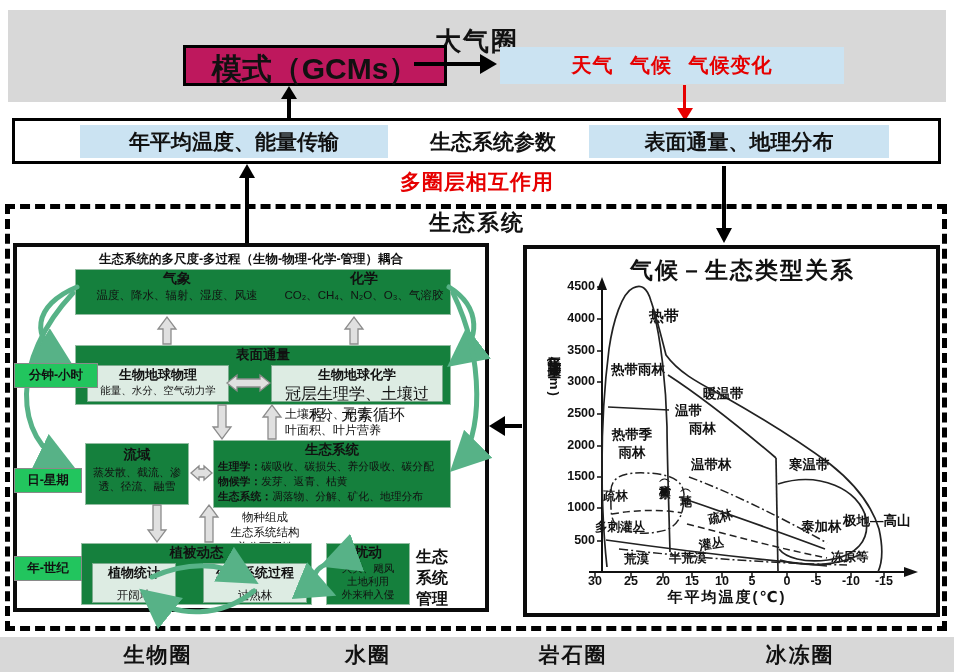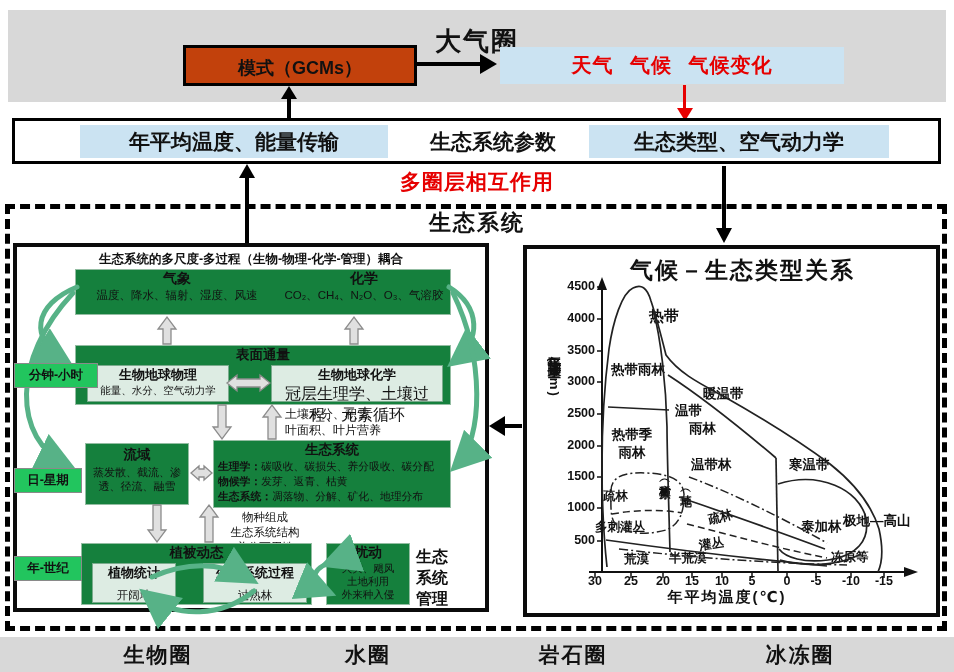--- a/index.html
+++ b/index.html
@@ -3,22 +3,22 @@
 <meta charset="utf-8">
 <style>
   html,body{margin:0;padding:0;background:#fff;}
   #app{position:relative;width:954px;height:672px;background:#fff;overflow:hidden;
        font-family:"Liberation Sans","DejaVu Sans",sans-serif;color:#111;}
   .abs{position:absolute;}
   .band{background:#d8d8d8;}
   .ctr{text-align:center;}
   
   .atmo-title{left:0;right:0;top:14px;font-size:26px;font-weight:600;letter-spacing:2px;}
-  .gcm-box{left:183px;top:45px;width:234px;height:41px;background:#c2410c;border:3.5px solid #000;
-           font-size:18px;font-weight:bold;line-height:41px;box-sizing:border-box;}
+  .gcm-box{left:183px;top:45px;width:264px;height:41px;background:#be185d;border:3.5px solid #000;
+           font-size:30px;font-weight:bold;line-height:41px;box-sizing:border-box;}
   .weather-box{left:500px;top:47px;width:344px;height:37px;background:#cbe3f2;color:#e60000;
            font-size:20px;font-weight:bold;line-height:37px;letter-spacing:1px;word-spacing:10px;}
   
   .hline{height:4px;background:#000;}
   .vline{width:4px;background:#000;}
   .tri{width:0;height:0;}
   
   .band2{left:12px;top:118px;width:929px;height:46px;background:#fff;border:3px solid #000;box-sizing:border-box;}
   .band2 .cell{position:absolute;top:4px;height:33px;line-height:33px;font-size:21px;font-weight:bold;text-align:center;}
   .bluebg{background:#cbe3f2;}
@@ -73,21 +73,21 @@
 
   <div class="abs" style="left:683px;top:85px;width:3px;height:25px;background:#e60000;"></div>
   <div class="abs tri" style="left:677px;top:108px;border-top:13px solid #e60000;border-left:8px solid transparent;border-right:8px solid transparent;"></div>
 
   <div class="abs vline" style="left:287px;top:98px;height:21px;"></div>
   <div class="abs tri" style="left:281px;top:86px;border-bottom:13px solid #000;border-left:8px solid transparent;border-right:8px solid transparent;"></div>
 
   <div class="abs band2">
     <div class="cell bluebg" style="left:65px;width:308px;">年平均温度、能量传输</div>
     <div class="cell" style="left:392px;width:172px;">生态系统参数</div>
-    <div class="cell bluebg" style="left:574px;width:300px;">生态类型、空气动力学</div>
+    <div class="cell bluebg" style="left:574px;width:300px;">表面通量、地理分布</div>
   </div>
   <div class="abs red-caption ctr">多圈层相互作用</div>
 
   <div class="abs vline" style="left:245px;top:177px;height:66px;"></div>
   <div class="abs tri" style="left:239px;top:164px;border-bottom:14px solid #000;border-left:8px solid transparent;border-right:8px solid transparent;"></div>
 
   <div class="abs vline" style="left:722px;top:166px;height:63px;"></div>
   <div class="abs tri" style="left:716px;top:228px;border-top:15px solid #000;border-left:8px solid transparent;border-right:8px solid transparent;"></div>
 
   <div class="abs dashed-frame"></div>

